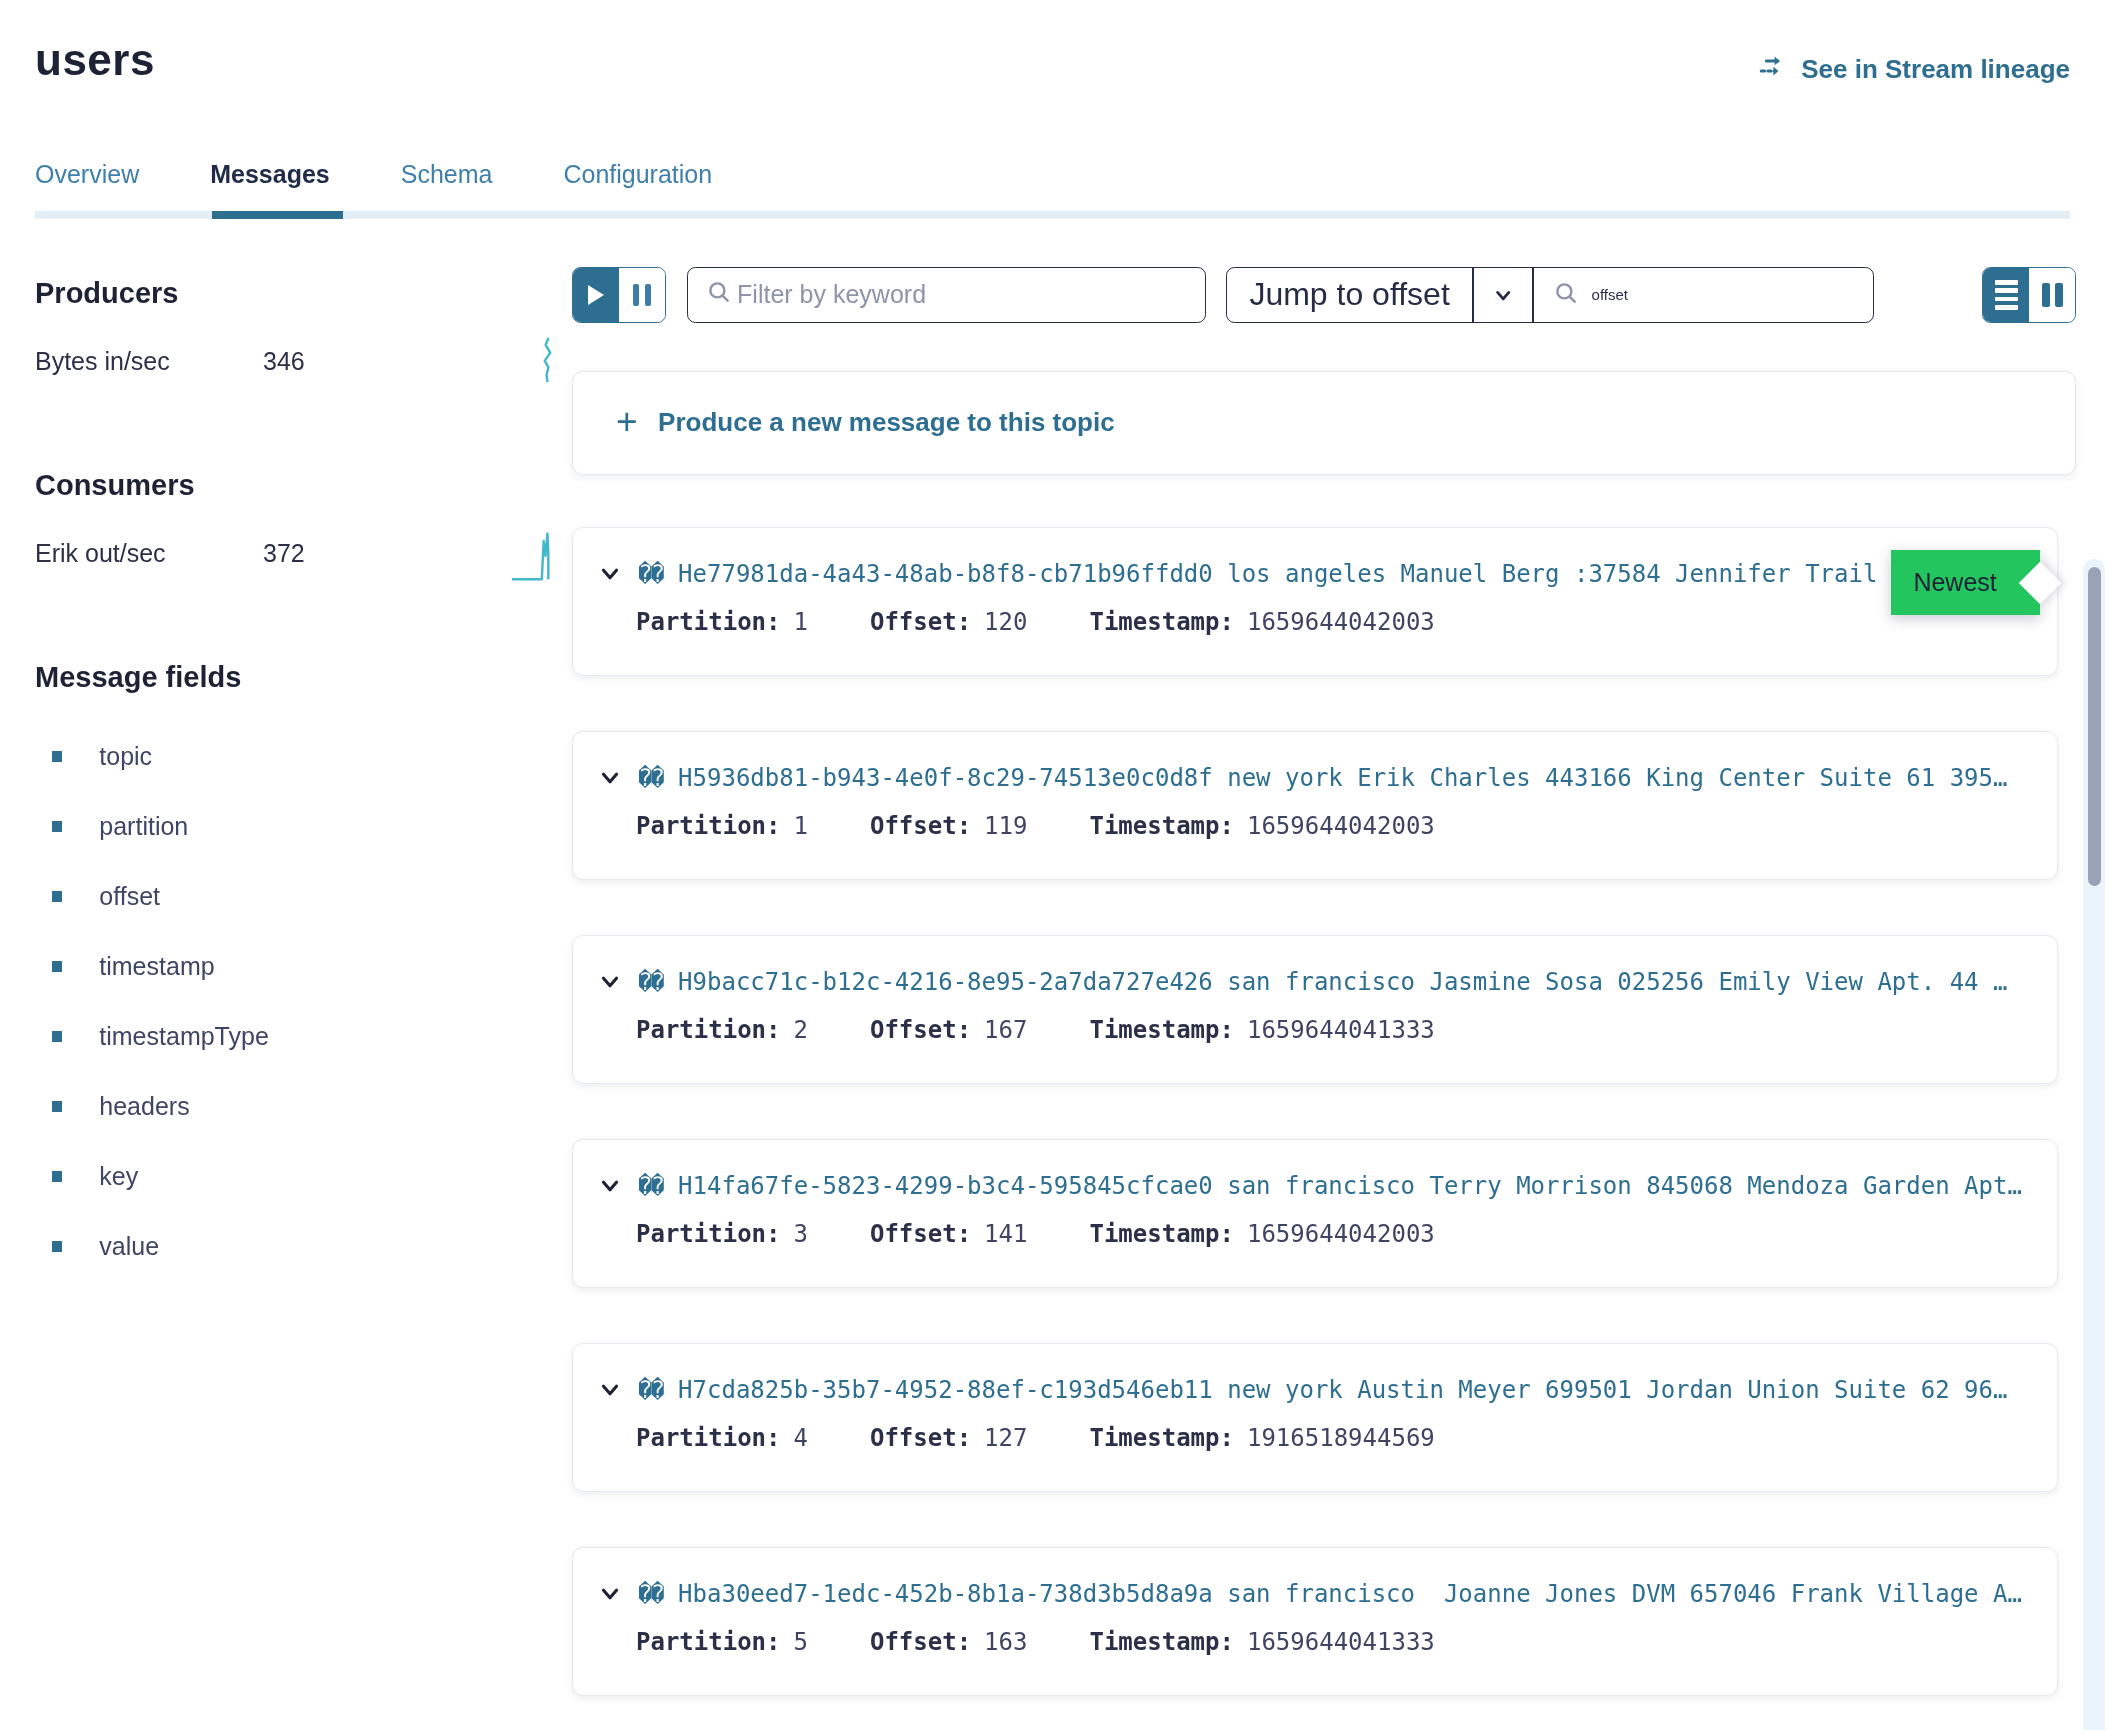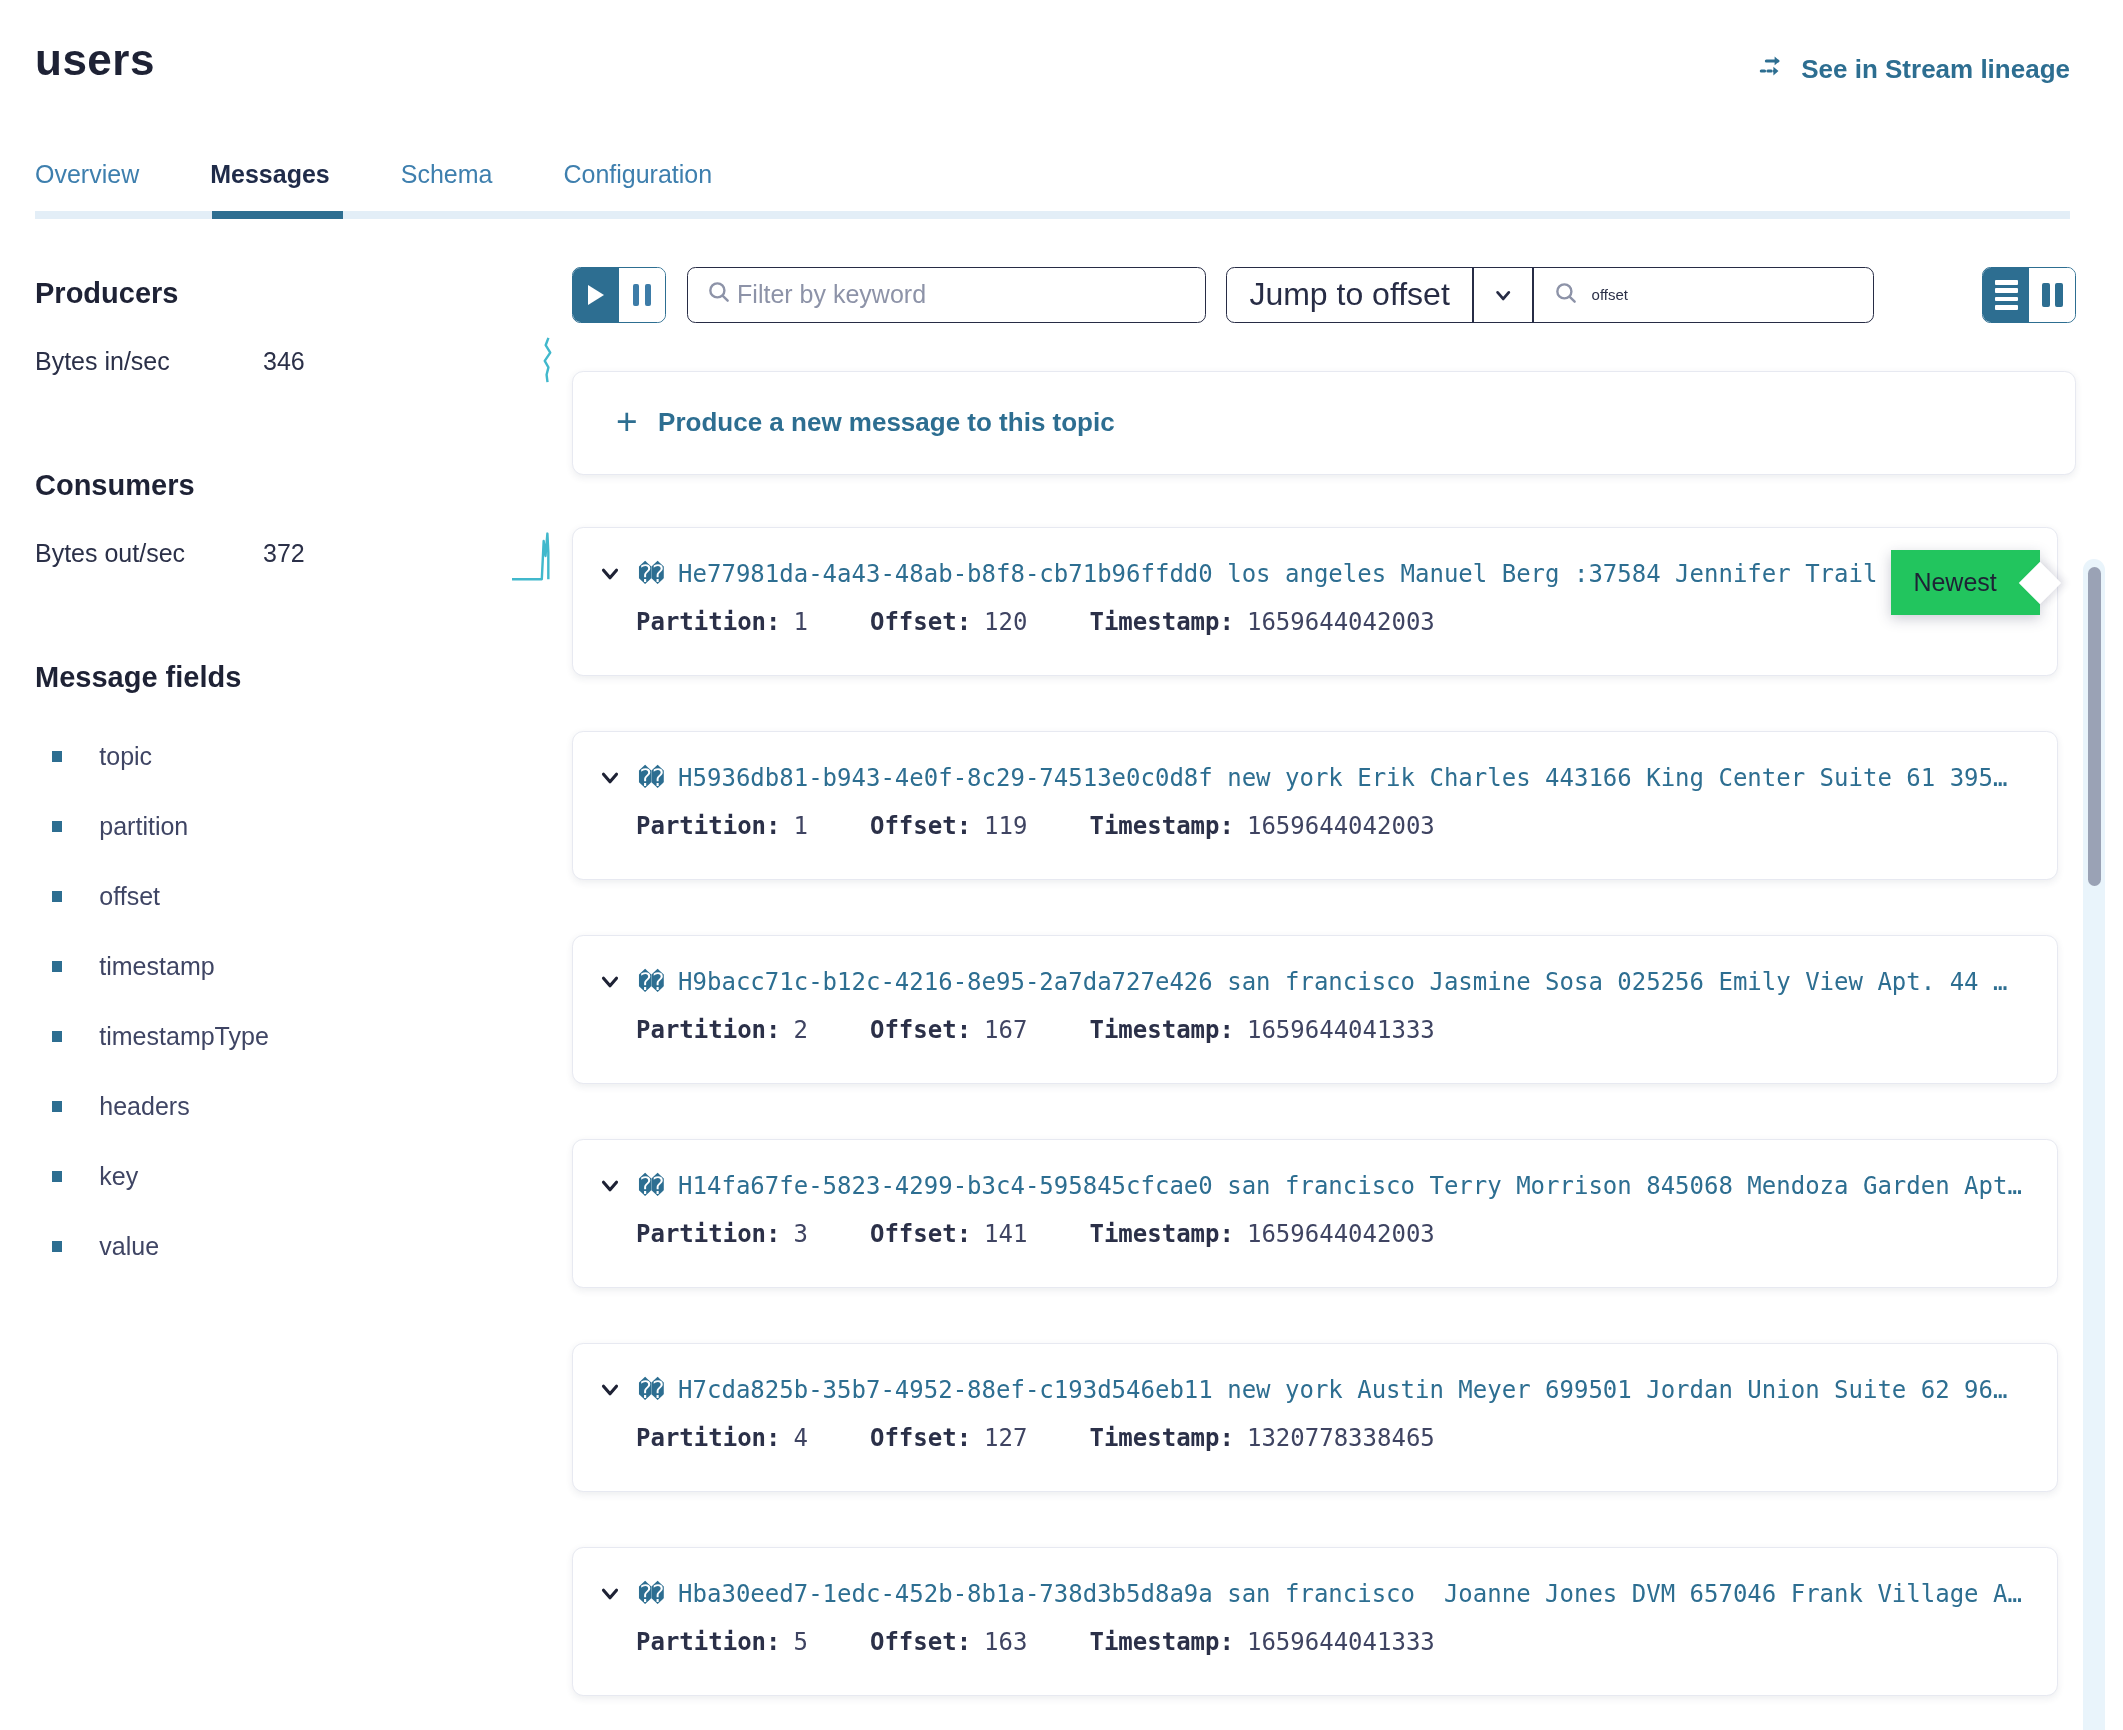--- a/index.html
+++ b/index.html
@@ -129,21 +129,21 @@
         <span class="m-value">346</span>
         <span class="spark">
           <svg width="15" height="48" viewBox="0 0 16 52" fill="none" stroke="#41b8cc" stroke-width="2.6" stroke-linejoin="round">
             <polyline points="9,2 6,10 11,18 5,27 9,34 7,42 8,50"></polyline>
           </svg>
         </span>
       </div>
 
       <div class="side-h">Consumers</div>
       <div class="metric">
-        <span class="m-label">Bytes out/sec</span>
+        <span class="m-label">Erik out/sec</span>
         <span class="m-value">372</span>
         <span class="spark">
           <svg width="45" height="54" viewBox="0 0 48 58" fill="none" stroke="#41b8cc" stroke-width="2.6" stroke-linejoin="round">
             <polyline points="2,55 34,55 36,14 38,30 40,6 41,26 41,55"></polyline>
           </svg>
         </span>
       </div>
 
       <div class="side-h fields-h">Message fields</div>
       <ul class="fields">
@@ -362,21 +362,21 @@
             <span class="grp">
                 <span class="lbl">Partition:</span>
                 <span>4</span>
               </span>
             <span class="grp">
                 <span class="lbl">Offset:</span>
                 <span>127</span>
               </span>
             <span class="grp">
                 <span class="lbl">Timestamp:</span>
-                <span>1320778338465</span>
+                <span>1916518944569</span>
               </span>
           </div>
         </div>
 
         <div class="card msg">
           <div class="msg-line1">
             <span class="chev"><svg width="26" height="26" viewBox="0 0 28 28" fill="none" stroke="#1e2235" stroke-width="3.4" stroke-linecap="round" stroke-linejoin="round">
                   <polyline points="7,10 14,18 21,10"></polyline>
                 </svg></span>
             <span class="keyglyph mono">��</span>

